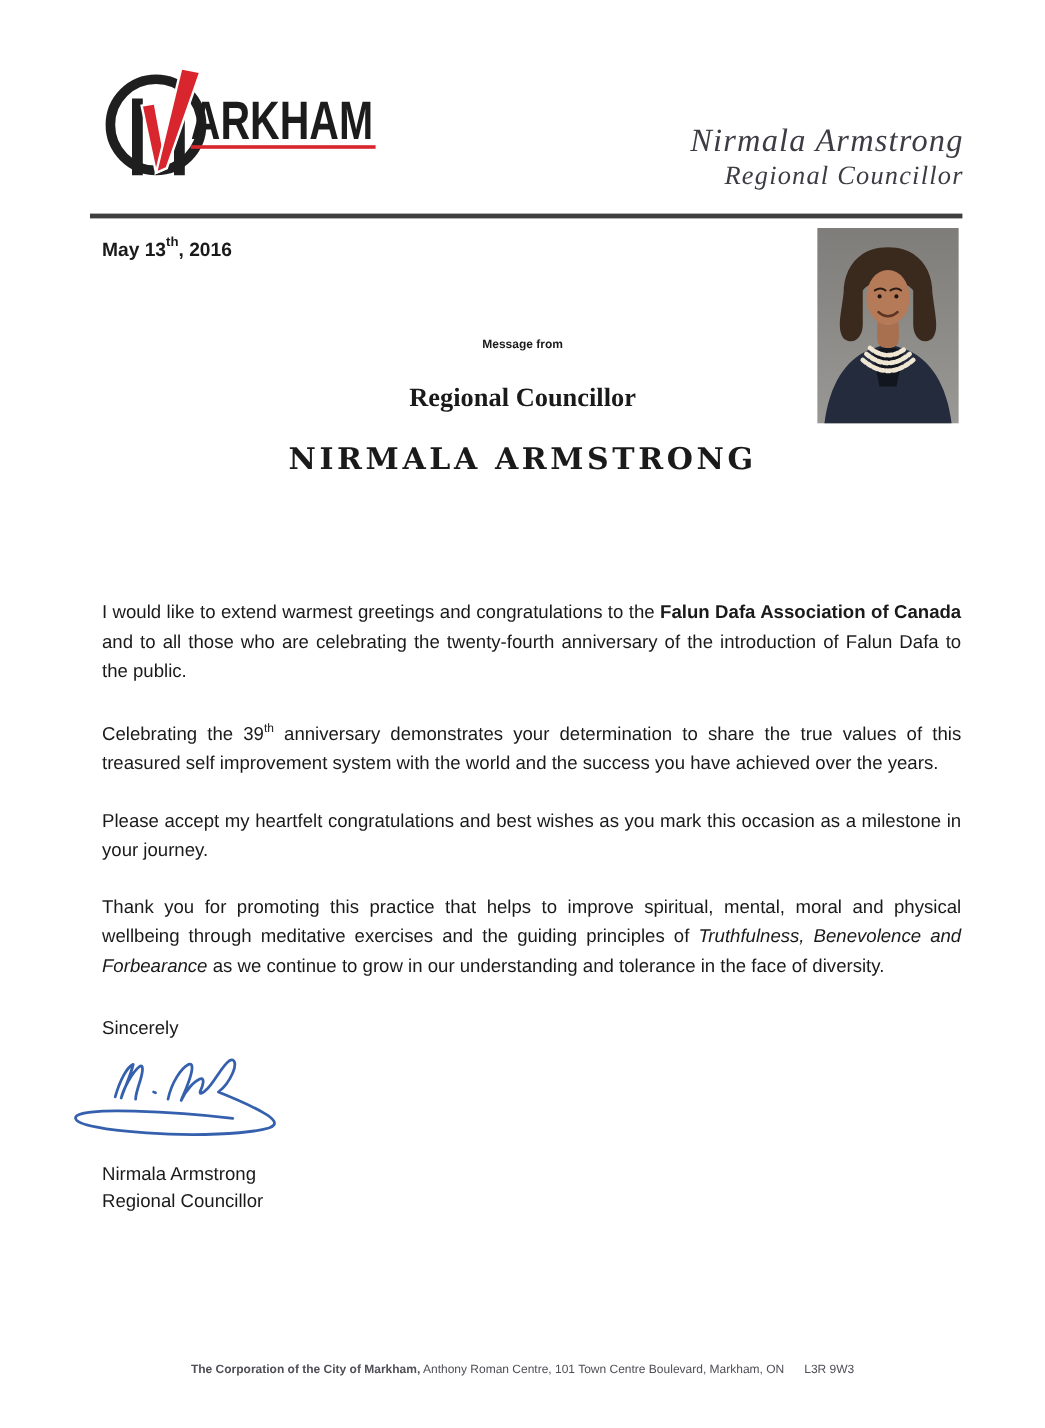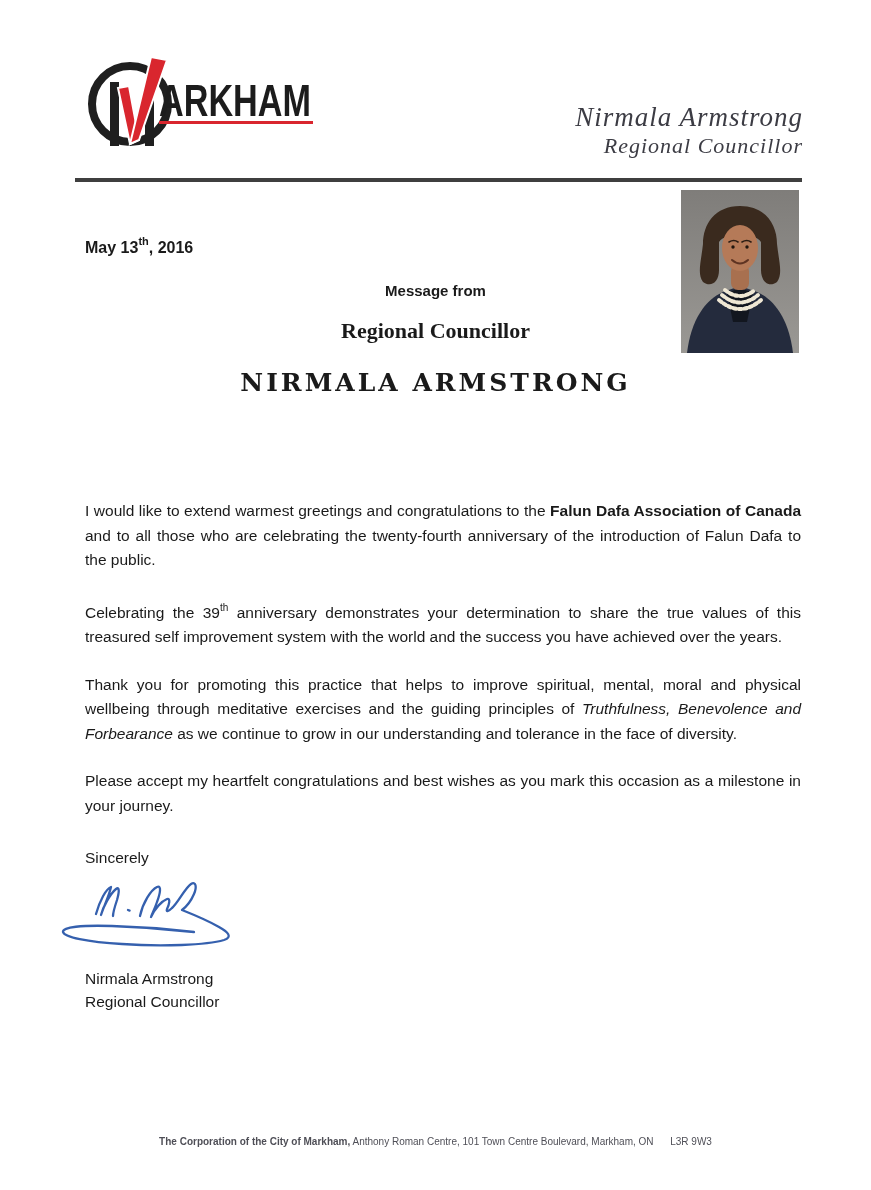--- a/index.html
+++ b/index.html
@@ -17,27 +17,27 @@
   .logo { position:absolute; left:85px; top:56px; width:235px; height:112px; }
   .hdr-name {
     position:absolute; right:68px; top:102px; text-align:right;
     font-family:"Liberation Serif", serif; font-style:italic; color:#3c3c44;
   }
   .hdr-name .nm { font-size:27px; letter-spacing:1px; line-height:30px; }
   .hdr-name .tl { font-size:22px; letter-spacing:1px; line-height:27px; }
   .rule { position:absolute; left:75px; top:178px; width:727px; height:4px; background:#3f3f3f; }
 
   
-  .date { position:absolute; left:85px; top:196px; font-size:16px; font-weight:700;margin-top:39px; }
+  .date { position:absolute; left:85px; top:196px; font-size:16px; font-weight:700; }
   .date sup.rich-sup { font-size:11px; vertical-align:8px; }
   .portrait { position:absolute; left:681px; top:190px; width:118px; height:163px; }
 
   
   .h-msg  { position:absolute; left:0; top:282px; width:100%; text-align:center;
-            font-size:15px; font-weight:700; }
+            font-size:10px; font-weight:700; }
   .h-role { position:absolute; left:0; top:318px; width:100%; text-align:center;
             font-family:"Liberation Serif", serif; font-size:22px; font-weight:700; }
   .h-name { position:absolute; left:0; top:368px; width:100%; text-align:center;
             font-family:"DejaVu Serif", serif; font-size:25px; font-weight:700;
             letter-spacing:3px; }
 
   
   .body-text { position:absolute; left:85px; top:480px; width:716px;
                font-size:15.5px; line-height:24.5px; text-align:justify;margin-top:19px; }
   .body-text p { margin:0 0 23px 0; }
@@ -110,22 +110,22 @@
     <path d="M44,100 q15,12 30,0 M41,105 q18,15 36,0 M38,110 q21,18 42,0" stroke="#efe7d4" stroke-width="4" fill="none" stroke-linecap="round" stroke-dasharray="3,2.5"></path>
   </svg>
 
   <div class="h-msg">Message from</div>
   <div class="h-role">Regional Councillor</div>
   <div class="h-name">NIRMALA ARMSTRONG</div>
 
   <div class="body-text">
     <p><span>I would like to extend warmest greetings and congratulations to the </span><span class="b">Falun Dafa Association of Canada</span><span> and to all those who are celebrating the twenty-fourth anniversary of the introduction of Falun Dafa to the public.</span></p>
     <p><span>Celebrating the 39</span><sup class="rich-sup">th</sup><span> anniversary demonstrates your determination to share the true values of this treasured self improvement system with the world and the success you have achieved over the years.</span></p>
+    <p><span>Please accept my heartfelt congratulations and best wishes as you mark this occasion as a milestone in your journey.</span></p>
     <p><span>Thank you for promoting this practice that helps to improve spiritual, mental, moral and physical wellbeing through meditative exercises and the guiding principles of </span><span class="i">Truthfulness, Benevolence and Forbearance</span><span> as we continue to grow in our understanding and tolerance in the face of diversity.</span></p>
-    <p><span>Please accept my heartfelt congratulations and best wishes as you mark this occasion as a milestone in your journey.</span></p>
   </div>
 
   <div class="sincerely">Sincerely</div>
 
   <svg class="signature" viewBox="0 0 215 78" xmlns="http://www.w3.org/2000/svg">
     <g stroke="#3560ae" stroke-width="2.3" fill="none" stroke-linecap="round" stroke-linejoin="round">
 
       <path d="M44,42 C48,28 54,17 59,15 C57,24 52,34 49,43 C51,35 58,22 64,17 C68,14 67,21 65,28 C63,34 61,40 61,44"></path>
 
       <path d="M76,38 l 1.6,0.6"></path>

